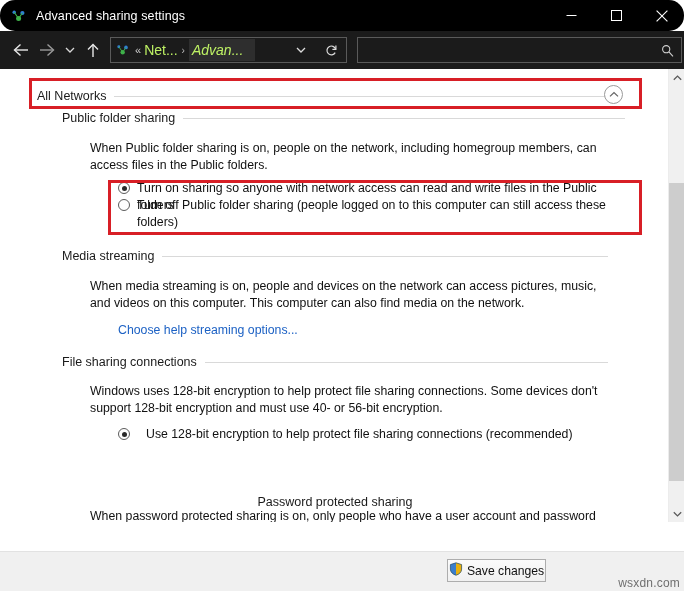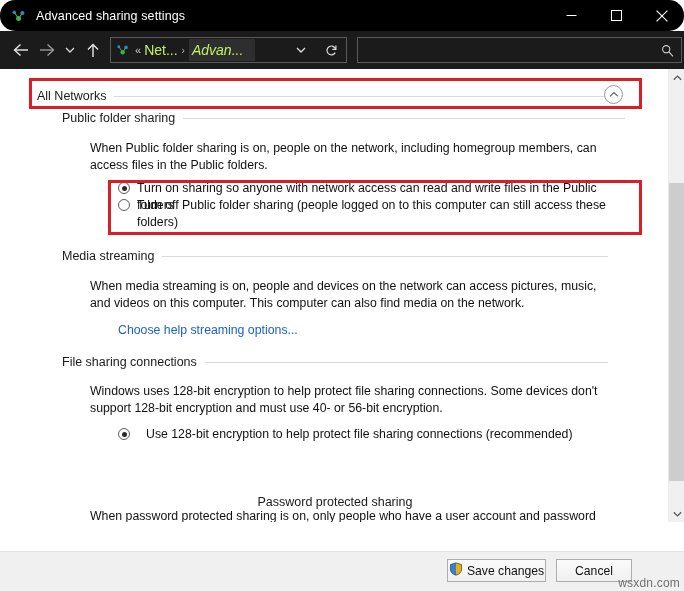--- a/index.html
+++ b/index.html
@@ -465,19 +465,16 @@
       <span class="shield">
         <svg width="14" height="14" viewBox="0 0 14 14">
           <path d="M7 0.8 L12.6 2.6 L12.6 7.2 C12.6 10.2 10 12.4 7 13.2 C4 12.4 1.4 10.2 1.4 7.2 L1.4 2.6 Z" fill="#f0c419"></path>
           <path d="M7 0.8 L1.4 2.6 L1.4 7.2 C1.4 10.2 4 12.4 7 13.2 Z" fill="#3b7ecb"></path>
           <path d="M7 0.8 L12.6 2.6 L12.6 7.2 C12.6 10.2 10 12.4 7 13.2 Z" fill="#e8b10e"></path>
           <path d="M1.4 2.6 L7 0.8 L12.6 2.6 L12.6 7.2 C12.6 10.2 10 12.4 7 13.2 C4 12.4 1.4 10.2 1.4 7.2 Z" fill="none" stroke="#1f4d80" stroke-width="0.7"></path>
         </svg>
       </span>
       <span>Save changes</span>
     </div>
-    <div class="btn" style="left:556px; top:7px; width:76px;">
-      <span>Cancel</span>
-    </div>
     <div class="watermark">wsxdn.com</div>
   </div>
 
 </div>
 
 </body></html>

